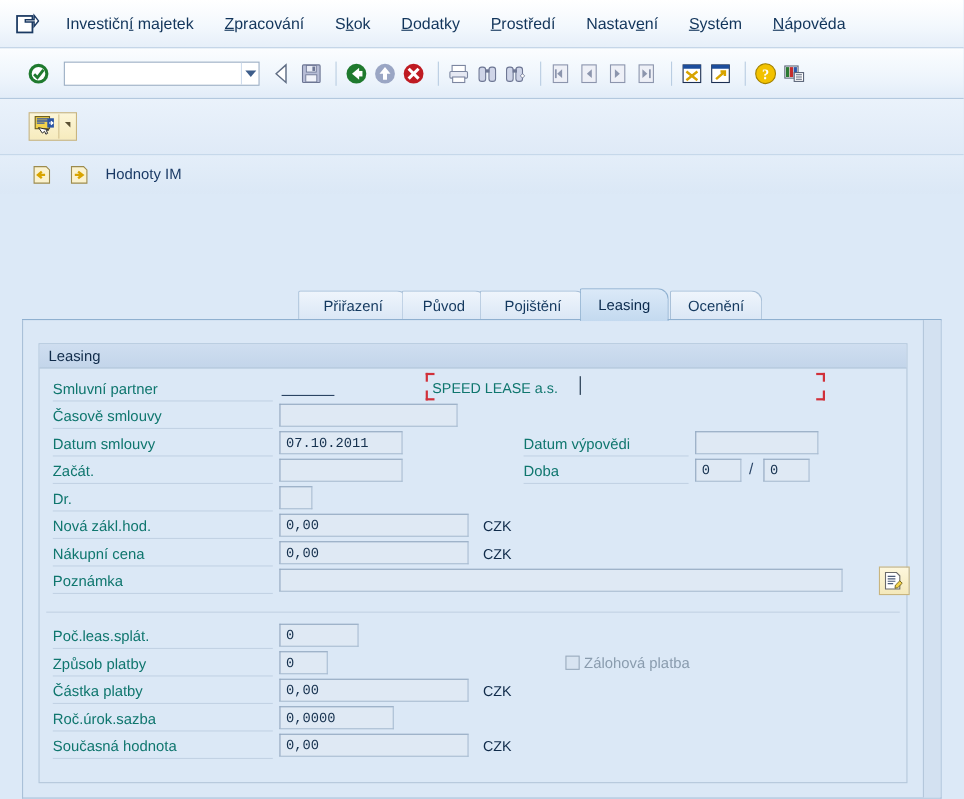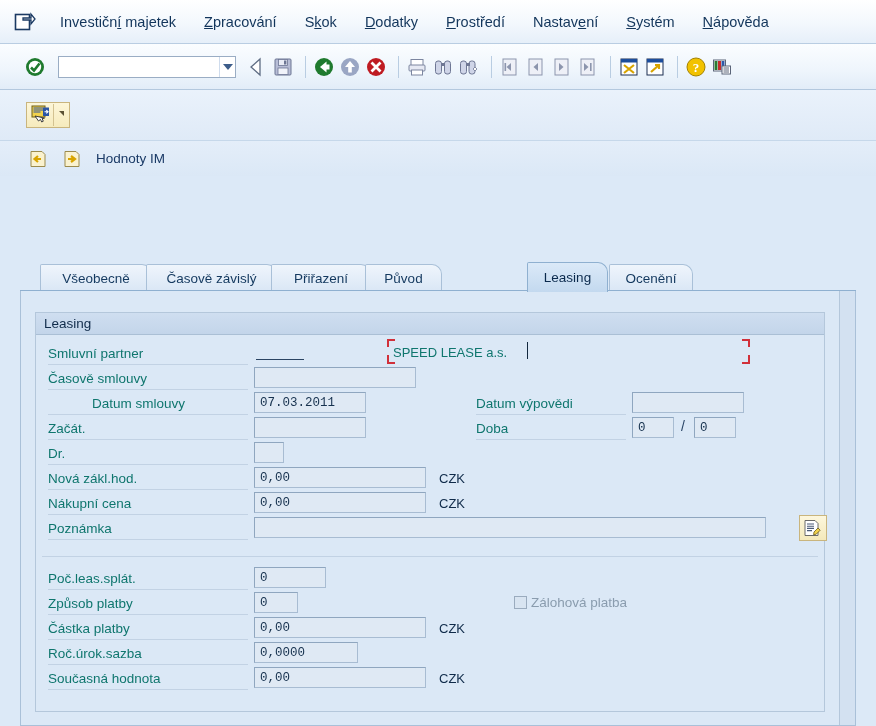--- a/index.html
+++ b/index.html
@@ -397,31 +397,28 @@
   <div class="hdr-label" style="left:24px; top:218px;">Třída IM</div>
   <div class="fld" style="left:131px; top:215px; width:97px;">602</div>
   <div class="hdr-label" style="left:418px; top:218px;">IAS leasing dopravní</div>
 
   <div class="hdr-label" style="left:642px; top:218px;">Účetní okruh</div>
   <div class="hdr-underline" style="left:642px; top:234px; width:158px;"></div>
   <div class="fld strong" style="left:800px; top:214px; width:52px; height:22px;">CZUB</div>
 </div>
 
 <div class="tabstrip">
-  <div class="tab" style="left:40px;  width:112px;">
-      <span>Všeobecně</span>
-    </div>
-  <div class="tab" style="left:146px; width:131px;">
-      <span>Časově závislý</span>
-    </div>
   <div class="tab" style="left:271px; width:100px;">
       <span>Přiřazení</span>
     </div>
   <div class="tab" style="left:365px; width:77px;">
       <span>Původ</span>
+    </div>
+  <div class="tab" style="left:436px; width:97px;">
+      <span>Pojištění</span>
     </div>
   <div class="tab active" style="left:527px; width:81px;">
       <span>Leasing</span>
     </div>
   <div class="tab" style="left:609px; width:84px;align-items:center;">
       <span>Ocenění</span>
     </div>
 </div>
 <div class="tab-underline"></div>
 
@@ -453,23 +450,23 @@
     </div>
     <div class="redmark" style="left:705px; top:42px; width:9px; height:9px;">
       <i style="right:0;bottom:0;width:8px;height:2px;"></i>
       <i style="right:0;top:0;width:2px;height:9px;"></i>
     </div>
 
     <div class="row-label" style="left:12px; top:58px;">Časově smlouvy</div>
     <div class="row-rule" style="left:12px; top:76px; width:200px;"></div>
     <div class="fld" style="left:218px; top:54px; width:162px;"></div>
 
-    <div class="row-label" style="left:12px; top:83px;margin-left:44px;">Datum smlouvy</div>
+    <div class="row-label" style="left:12px; top:83px;">Datum smlouvy</div>
     <div class="row-rule" style="left:12px; top:101px; width:200px;"></div>
-    <div class="fld" style="left:218px; top:79px; width:112px;">07.03.2011</div>
+    <div class="fld" style="left:218px; top:79px; width:112px;">07.10.2011</div>
 
     <div class="row-label" style="left:440px; top:83px;">Datum výpovědi</div>
     <div class="row-rule" style="left:440px; top:101px; width:150px;"></div>
     <div class="fld" style="left:596px; top:79px; width:112px;"></div>
 
     <div class="row-label" style="left:12px; top:108px;">Začát.</div>
     <div class="row-rule" style="left:12px; top:126px; width:200px;"></div>
     <div class="fld" style="left:218px; top:104px; width:112px;"></div>
 
     <div class="row-label" style="left:440px; top:108px;">Doba</div>

